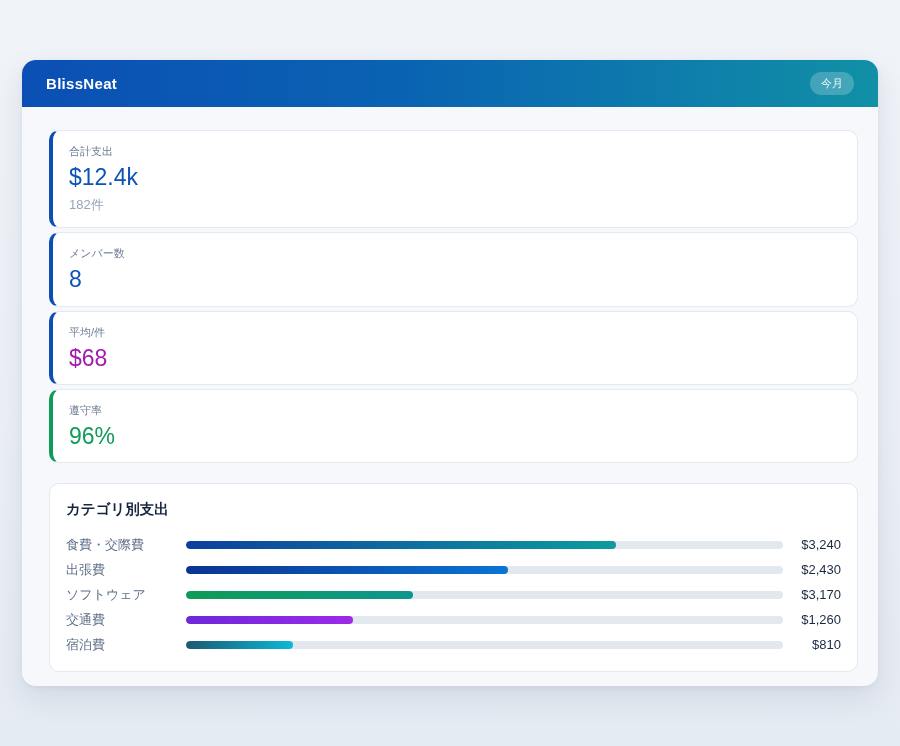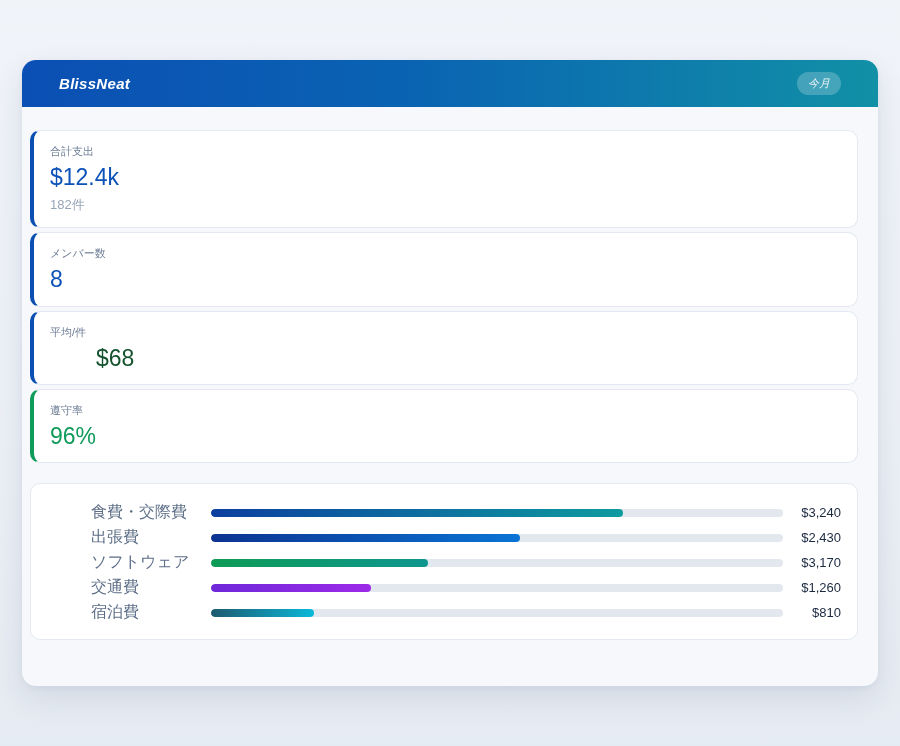--- a/index.html
+++ b/index.html
@@ -17,38 +17,37 @@
     border-radius: 14px;
     box-shadow: 0 12px 30px rgba(30, 50, 90, 0.10), 0 2px 6px rgba(30,50,90,0.05);
   }
   .app-header {
     height: 47px;
     border-radius: 14px 14px 0 0;
     background: linear-gradient(90deg, #0b4fb4 0%, #0a63b2 45%, #1190a6 100%);
     display: flex;
     align-items: center;
     justify-content: space-between;
-    padding: 0 37px;
-    font-style: italic;
+    padding: 0 24px;
   }
   .app-title {
     color: #ffffff;
     font-size: 15px;
     font-weight: 700;
     letter-spacing: 0.3px;
   }
   .period-badge {
     color: #eef6f8;
     background: rgba(255,255,255,0.22);
     font-size: 11px;
     padding: 4px 11px;
     border-radius: 999px;
     cursor: pointer;
   }
-  .content { padding: 23px 20px 0 8px; }
+  .content { padding: 23px 20px 0 27px; }
   .stat-card {
     background: #ffffff;
     border: 1px solid #e4e9f1;
     border-left: 4px solid #0b4fb3;
     border-radius: 10px;
     padding: 13px 16px 13px 16px;
     margin-bottom: 4px;
   }
   .stat-label {
     font-size: 11px;
@@ -81,23 +80,22 @@
     margin-bottom: 13px;
   }
   .cat-row {
     display: flex;
     align-items: center;
     height: 25px;
   }
   .cat-label {
     width: 120px;
     flex: 0 0 120px;
-    font-size: 16px;
+    font-size: 13px;
     color: #5d6e87;
-    margin-left: 44px;
   }
   .cat-track {
     flex: 1;
     height: 8px;
     background: #e3e8ef;
     border-radius: 4px;
     overflow: hidden;
   }
   .cat-fill {
     height: 100%;
@@ -130,31 +128,32 @@
       <div class="stat-sub">182件</div>
     </div>
 
     <div class="stat-card" style="border-left-color: rgb(11, 79, 179);">
       <div class="stat-label">メンバー数</div>
       <div class="stat-value" style="color: rgb(13, 82, 184);">8</div>
     </div>
 
     <div class="stat-card" style="border-left-color: rgb(11, 79, 179);">
       <div class="stat-label">平均/件</div>
-      <div class="stat-value" style="color: #14532d; margin-left: 46px;">$68</div>
+      <div class="stat-value" style="color: #a21caf;">$68</div>
 
     </div>
 
     <div class="stat-card" style="border-left-color: rgb(15, 155, 90);">
       <div class="stat-label">遵守率</div>
       <div class="stat-value" style="color: rgb(15, 155, 90);">96%</div>
 
     </div>
 
     <div class="category-card">
+      <div class="category-title">カテゴリ別支出</div>
 
       <div class="cat-row">
         <div class="cat-label">食費・交際費</div>
         <div class="cat-track">
             <div class="cat-fill" style="width: 72%; background: linear-gradient(90deg, rgb(12, 63, 159), rgb(14, 155, 159));"></div>
           </div>
         <div class="cat-value">$3,240</div>
       </div>
 
       <div class="cat-row">

